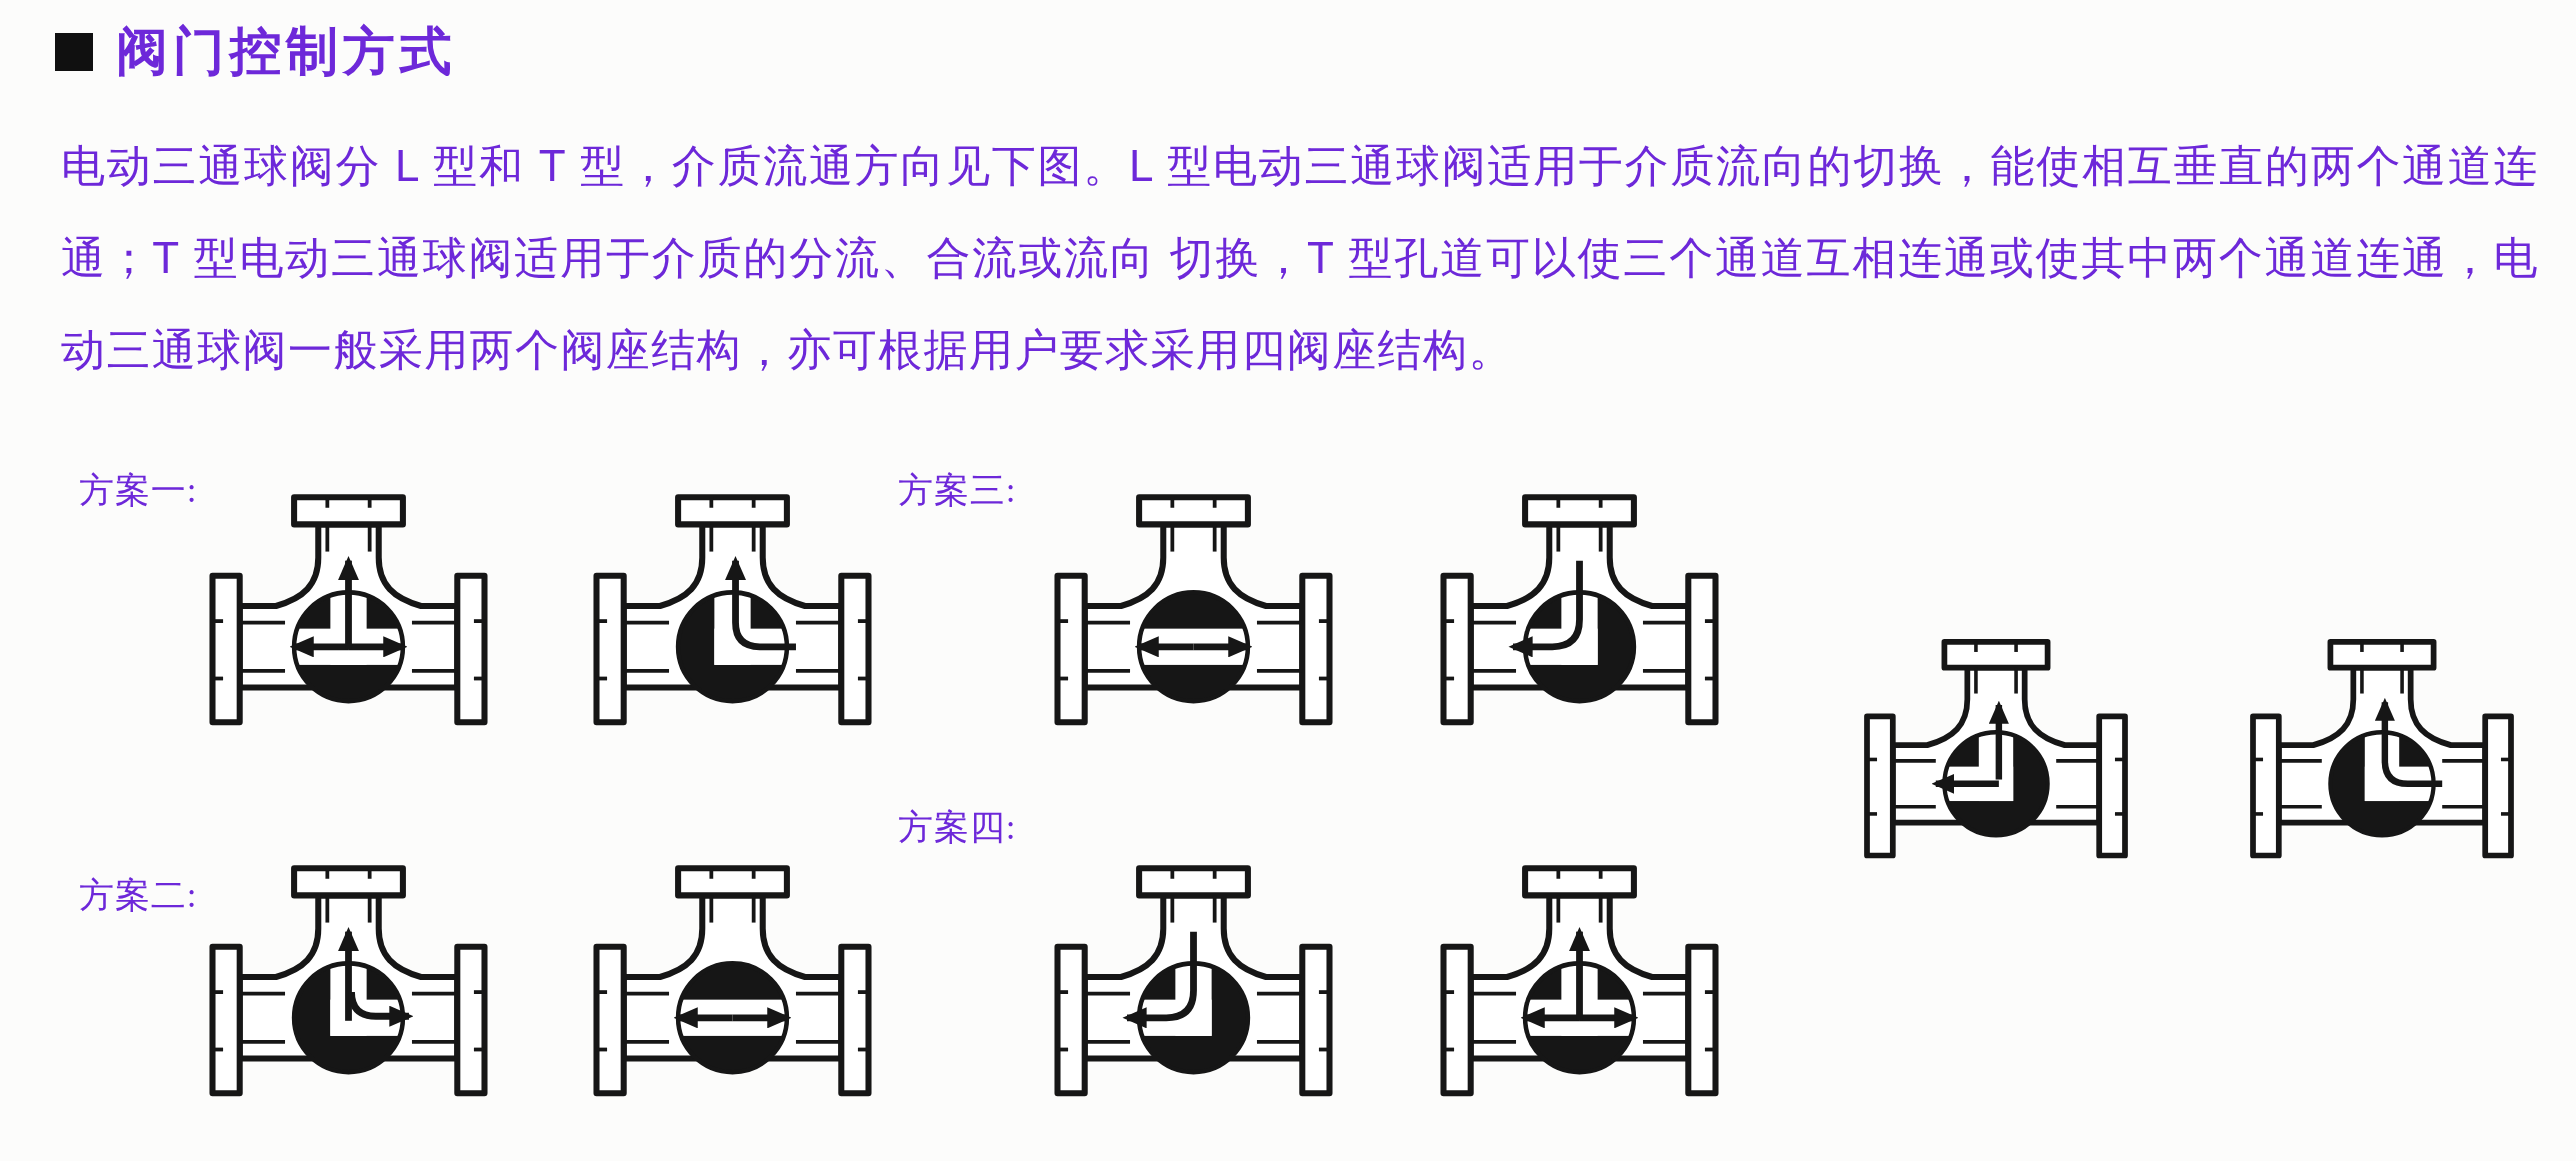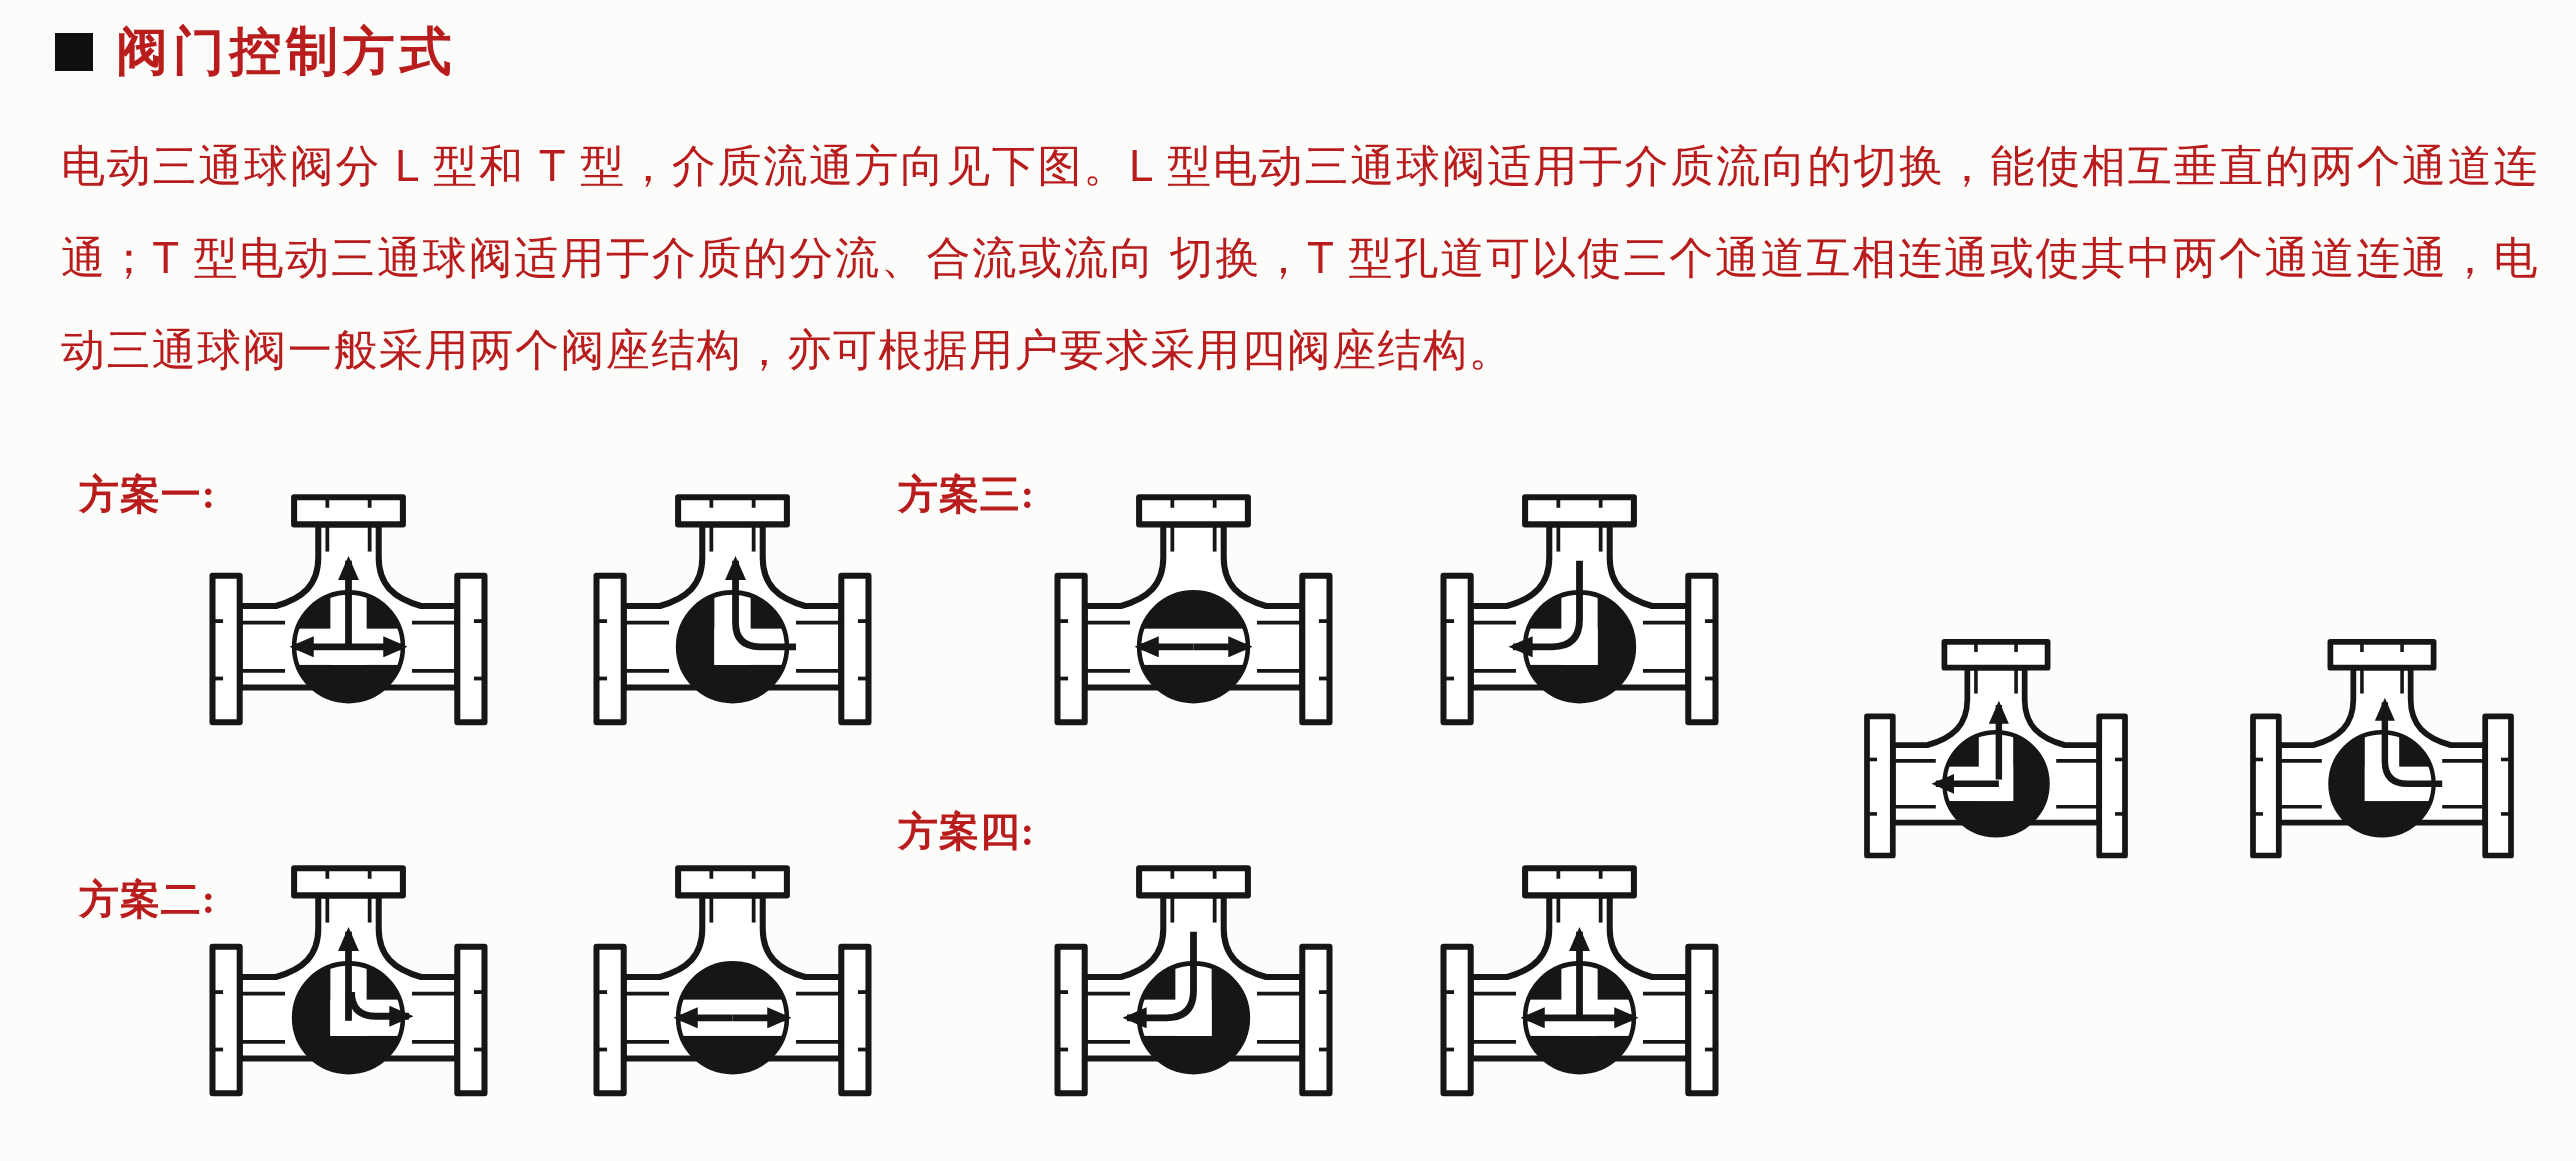--- a/index.html
+++ b/index.html
@@ -1,29 +1,29 @@
 <!DOCTYPE html>
 <html style="font-size:15px"><head>
 <meta charset="utf-8">
 <style>
   html,body{margin:0;padding:0;background:#ffffff}
-  .page{position:relative;width:2576px;height:1161px;background:#fcfcfb;color:#b91c1c;
+  .page{position:relative;width:2576px;height:1161px;background:#fcfcfb;color:#6d28d9;
         font-family:"Liberation Sans",sans-serif;overflow:hidden}
   .header{position:absolute;left:55px;top:17px;display:flex;align-items:center;gap:23px}
   .marker-sq{width:38px;height:38px;background:#101010;flex:0 0 auto}
   .page-title{margin:0;font-size:52px;font-weight:bold;letter-spacing:4.7px;font-family:"Liberation Sans",sans-serif}
   .intro{margin:8px;position:absolute;left:53px;top:112px;width:2478px;font-size:44px;line-height:92px;
          text-align:justify;letter-spacing:1.4px}
   .sec-title{margin:0;position:absolute;font-family:"Liberation Serif",serif;font-weight:bold;
              font-size:42px;letter-spacing:1.9px}
   #t-title{left:68px;top:395px}
   #l-title{left:1833px;top:395px}
   .layer{position:absolute;left:0;top:0;width:100%;height:100%}
-  .scheme-label{position:absolute;font-family:"Liberation Serif",serif;font-weight:bold;
-                font-size:40px;letter-spacing:0.9px}
+  .scheme-label{position:absolute;font-family:"Liberation Serif",serif;font-weight:normal;
+                font-size:35px;letter-spacing:0.9px}
   .valve{position:absolute}
   .valve svg{display:block;width:100%;height:100%}
 </style>
 </head>
 <body>
 
 <div class="page">
   <div class="header">
     <span class="marker-sq"></span>
     <h1 class="page-title">阀门控制方式</h1>

